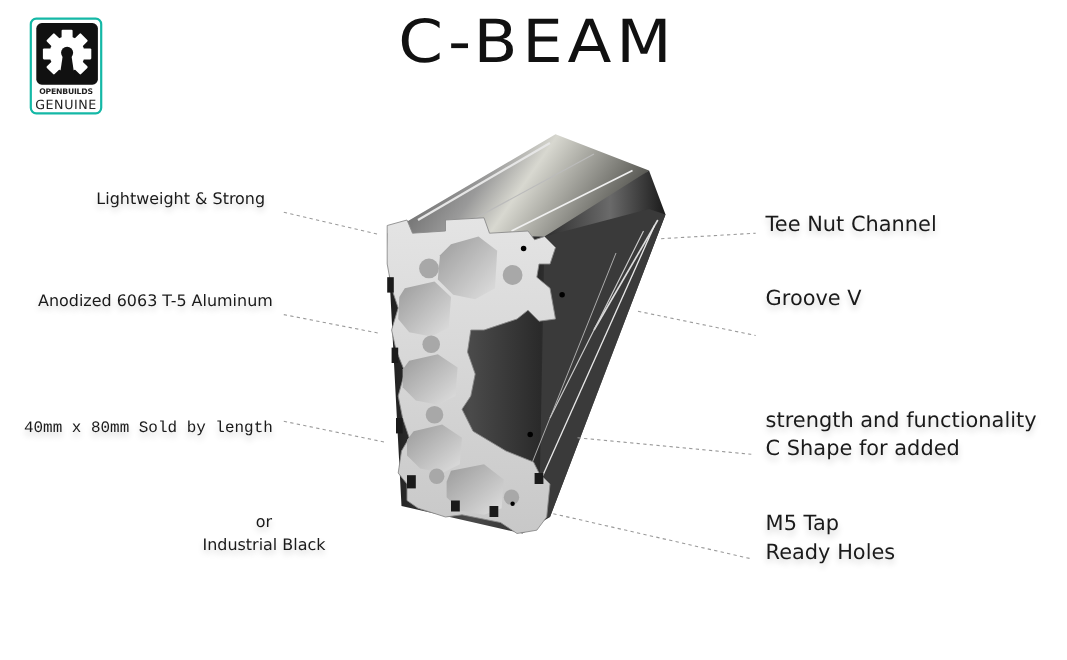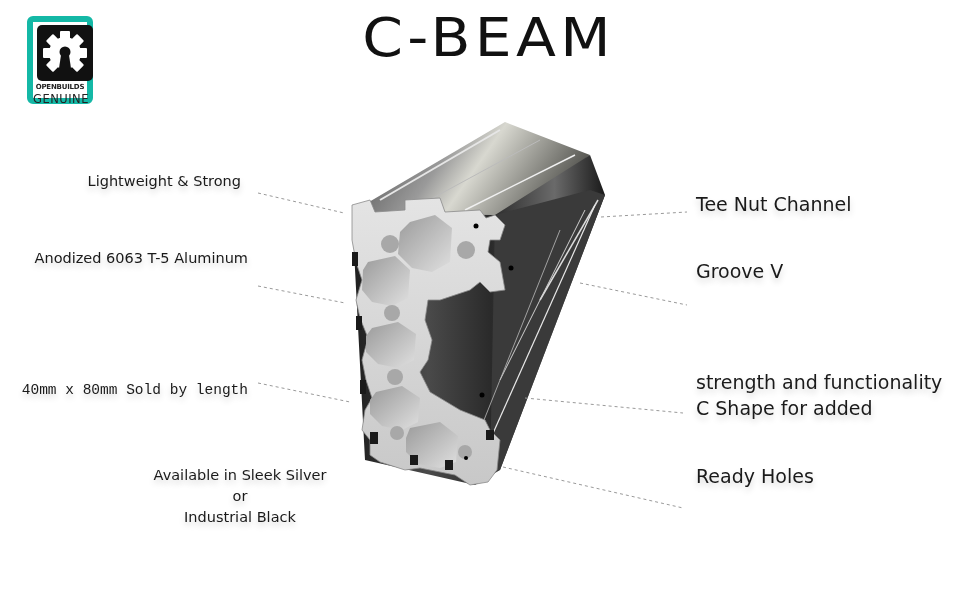--- a/index.html
+++ b/index.html
@@ -1,18 +1,18 @@
 <!DOCTYPE html>
 <html><head>
 <meta charset="utf-8">
 <style>
   html, body { margin: 0; padding: 0; background: #ffffff; }
   body { width: 970px; height: 600px; position: relative; overflow: hidden; font-family: "DejaVu Sans", sans-serif; color: #1a1a1a; }
 
-  .logo { position: absolute; left: 27px; top: 16px; width: 66px; height: 88px; border: 6px solid #14b8a6; border-radius: 6px; box-sizing: border-box; background: #fff; }
+  .logo { position: absolute; left: 27px; top: 16px; width: 66px; height: 88px; border: 2px solid #14b8a6; border-radius: 6px; box-sizing: border-box; background: #fff; }
   .logo-gear { position: absolute; left: 4px; top: 3px; width: 56px; height: 56px; background: #111; border-radius: 5px; }
   .logo-gear svg { position: absolute; left: 3px; top: 3px; }
   .logo-text { position: absolute; left: 0; width: 100%; text-align: center; font-family: "DejaVu Sans", sans-serif; color: #222; }
   .logo-text.l1 { top: 61px; font-size: 7px; font-weight: bold; letter-spacing: -0.2px; }
   .logo-text.l2 { top: 70px; font-size: 11.5px; letter-spacing: 0.5px; }
 
   .title { position: absolute; left: 340px; top: 6px; width: 275px; text-align: center; font-family: "DejaVu Sans", sans-serif; font-size: 54px; font-weight: normal; letter-spacing: 4px; color: #111; transform: scaleX(1.08); transform-origin: left top; }
 
   .callout { position: absolute; font-size: 14.5px; line-height: 21px; text-shadow: 0 4px 6px rgba(0,0,0,0.18); white-space: nowrap; }
   .callout.right { font-size: 19px; line-height: 26px; }
@@ -128,38 +128,38 @@
     <line x1="601" y1="217" x2="687" y2="212"></line>
     <line x1="580" y1="283" x2="687" y2="305"></line>
     <line x1="525" y1="398" x2="683" y2="413"></line>
     <line x1="503" y1="467" x2="683" y2="508"></line>
   </g>
 </svg>
 
 <div class="callout left" style="right:729px; top:171px;">
   <span>Lightweight &amp; Strong</span>
 </div>
-<div class="callout left" style="right:722px; top:248px;margin-left:28px;">
+<div class="callout left" style="right:722px; top:264px;margin-left:28px;">
   <span>Anodized 6063 T-5 Aluminum</span>
 </div>
 <div class="callout left" style="right:722px; top:380px;font-family:Liberation Mono, monospace;">
   <span>40mm x 80mm Sold by length</span>
 </div>
 
 <div class="callout center" style="left:140px; width:200px; top:465px;">
-  <div>Available in Sleek Silver</div>
   <div>or</div>
   <div>Industrial Black</div>
 </div>
 
 <div class="callout right" style="left:696px; top:191px;">
   <div>Tee Nut Channel</div>
 </div>
 <div class="callout right" style="left:696px; top:258px;">
   <div>Groove V</div>
 </div>
 <div class="callout right" style="left:696px; top:369px;">
   <div>strength and functionality</div>
   <div>C Shape for added</div>
 </div>
 <div class="callout right" style="left:696px; top:463px;">
+  <div>M5 Tap</div>
   <div>Ready Holes</div>
 </div>
 
 </body></html>

